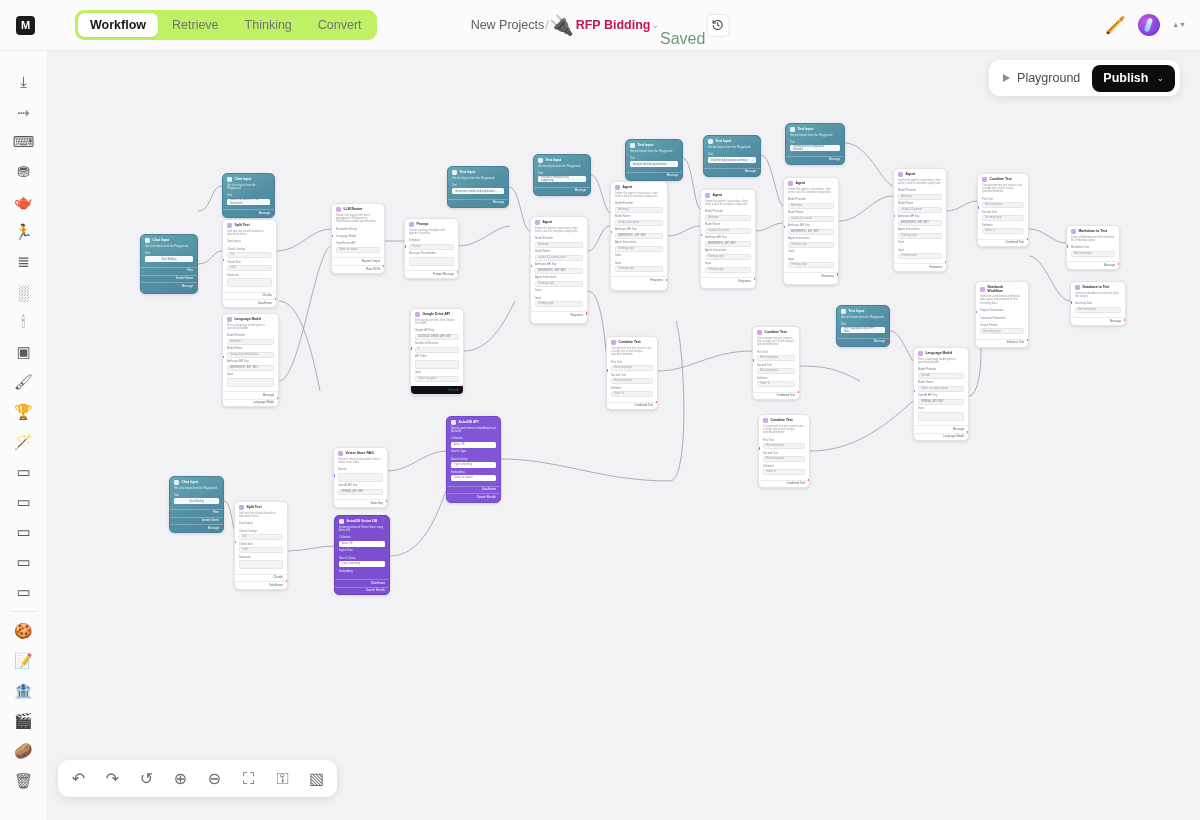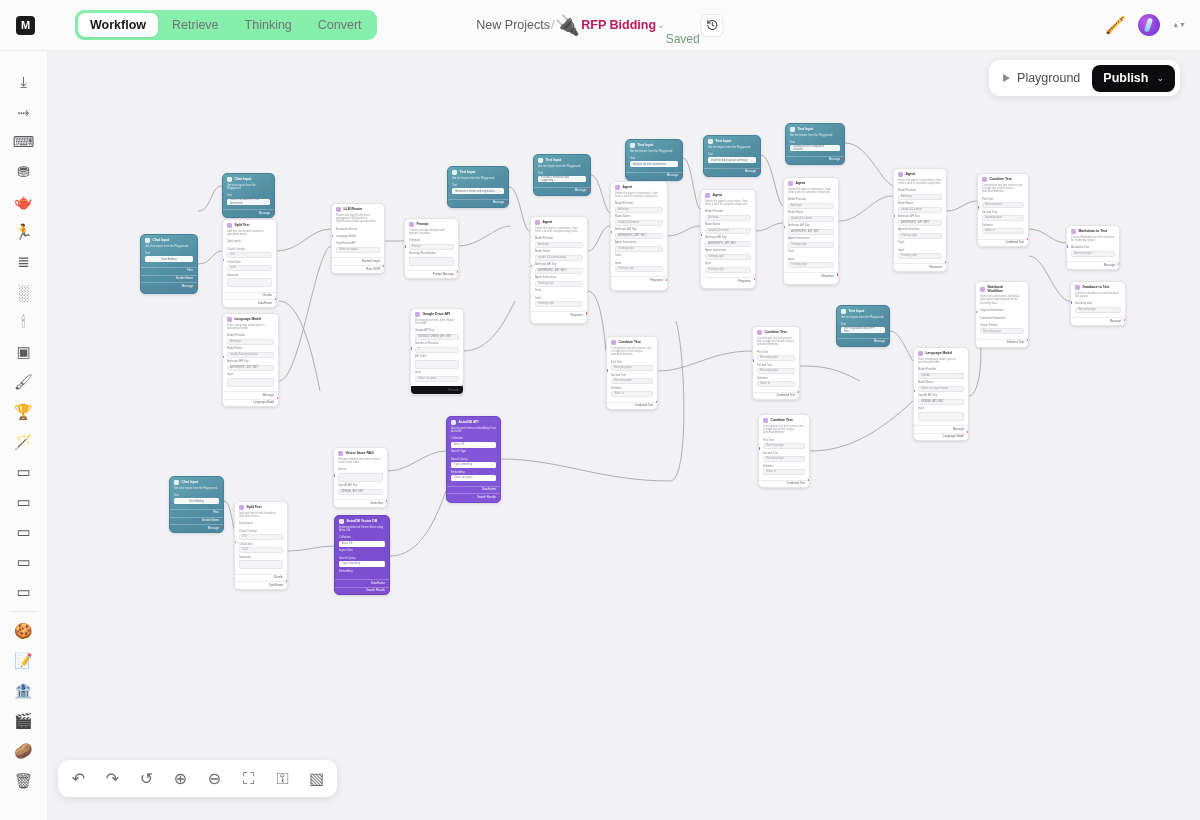--- a/index.html
+++ b/index.html
@@ -18,38 +18,38 @@
     display: flex; align-items: center; z-index: 40;
   }
   .logo {
     width: 19px; height: 19px; margin-left: 16px; border-radius: 4px;
     background: #1b1b1b; color: #fff; font-size: 11px; font-weight: bold;
     display: flex; align-items: center; justify-content: center;
     flex: none;
   }
   .tabs {
     display: flex; align-items: center; gap: 2px;
-    margin-left: 40px; background: #86efac; border-radius: 9px; padding: 3px;
+    margin-left: 40px; background: #bef264; border-radius: 9px; padding: 3px;
   }
   .tab {
     font-size: 12.5px; color: #737376; padding: 5px 12px; border-radius: 7px;
     white-space: nowrap; cursor: pointer;
   }
   .tab.active { background: #ffffff; color: #18181a; font-weight: bold; box-shadow: 0 1px 2px rgba(0,0,0,.10); }
 
   .crumbs {
     position: absolute; left: 50%; transform: translateX(-50%);
     display: flex; align-items: center; gap: 1px;
   }
   .crumb-proj { font-size: 12.5px; color: #5d5d61; }
   .crumb-sep { font-size: 12.5px; color: #bcbcc0; }
   .crumb-emoji { font-size: 20px; line-height: 1; }
   .crumb-title { font-size: 12.5px; font-weight: bold; color: #be185d; }
   .crumb-chev { font-size: 9px; color: #9a9a9e; }
-  .saved { font-size: 12px; color: #6f9a78; margin-top: 28px; }
+  .saved { font-size: 16px; color: #6f9a78; margin-top: 28px; }
   .hist-btn {
     width: 23px; height: 23px; border: 1px solid #e6e6e8; border-radius: 6px;
     background: #fff; display: flex; align-items: center; justify-content: center;
     cursor: pointer;
   }
 
   .hdr-right {
     position: absolute; right: 14px; display: flex; align-items: center; gap: 12px;
   }
   .hdr-emoji { font-size: 17px; }

